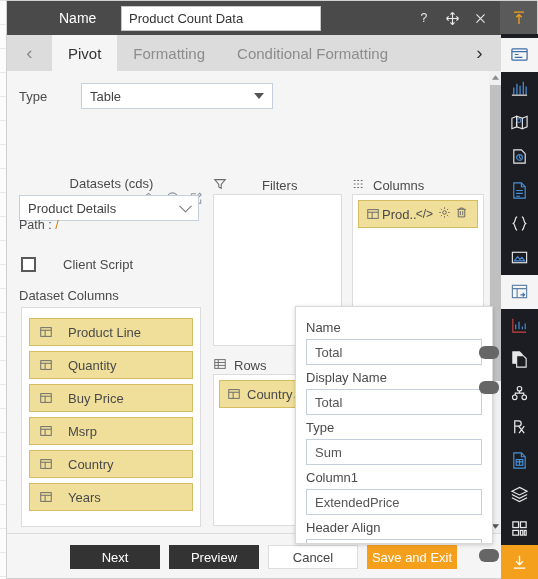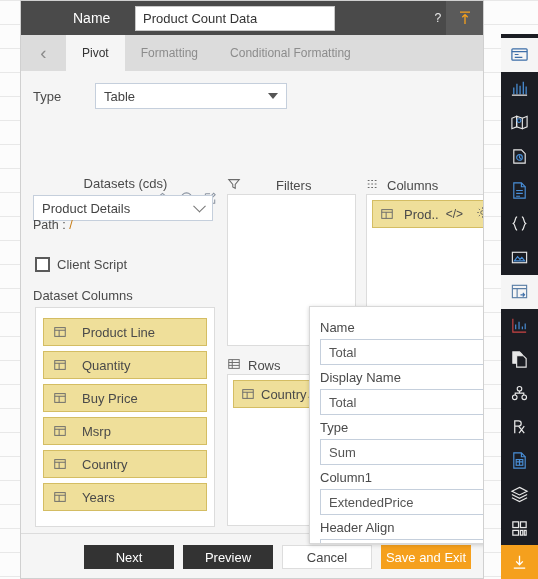--- a/index.html
+++ b/index.html
@@ -12,21 +12,21 @@
     position: relative;
   }
   
   .page-bg {
     position:absolute; left:0; top:0; width:538px; height:579px;
     background:#fcfcfc;
     background-image: linear-gradient(to bottom, #e8e8e8 1px, transparent 1px);
     background-size: 100% 24px;
   }
   .dialog {
-    position:absolute; left:20px; top:0; width:464px; height:579px;
+    position:absolute; left:6px; top:0; width:532px; height:579px;
     background:#701a75;
     border:1px solid #d0d0d0;
     overflow:hidden;
   }
   
   .titlebar {
     position:absolute; left:0; top:0; width:495px; height:34px;
     background:#4a4a4a; display:flex; align-items:center;
   }
   .title-label {
@@ -52,21 +52,21 @@
     position:absolute; left:0; top:34px; width:495px; height:36px;
     background:#dcdcdc; display:flex; align-items:stretch;
   }
   .tab-arrow {
     width:45px; display:flex; align-items:center; justify-content:center;
     color:#8a8a8a; font-size:19px; cursor:pointer; user-select:none;
   }
   .tab-arrow.right { color:#333; background:#dcdcdc; }
   .tab {
     display:flex; align-items:center; justify-content:center;
-    padding:12px 16px; font-size:12px; color:#8c8c8c; cursor:pointer;
+    padding:12px 16px; font-size:15px; color:#8c8c8c; cursor:pointer;
     white-space:nowrap;
   }
   .tab.active { background:#f5f5f5; color:#333; }
   
   .body-area {
     position:absolute; left:0; top:70px; width:495px; height:462px;
     background:#f5f5f5;
   }
   .lbl { font-size:13px; color:#4a4a4a; }
   .row-type { position:absolute; left:12px; top:12px; display:flex; align-items:center; }
@@ -85,21 +85,21 @@
     width:9px;height:9px;border-right:1.6px solid #777;border-bottom:1.6px solid #777;
     transform:translateY(-70%) rotate(45deg);
   }
   
   .ds-head { position:absolute; left:12px; top:105px; display:flex; align-items:center; width:185px;flex-direction:column;}
   .ds-icons { margin-left:auto; display:flex; gap:9px; color:#8a93a0; }
   .ds-icons svg { display:block; }
   .ds-sel { position:absolute; left:12px; top:124px; width:180px; }
   .path { position:absolute; left:12px; top:147px; font-size:12.5px; color:#4a4a4a;}
   .path b { color:#c77b12; font-weight:normal; }
-  .cs { position:absolute; left:14px; top:186px; display:flex; align-items:flex-start; gap:7px;}
+  .cs { position:absolute; left:14px; top:186px; display:flex; align-items:flex-start; gap:27px;}
   .cbox { width:15px;height:15px;border:2px solid #5a5a5a;background:#fff;}
   .dc-title { position:absolute; left:12px; top:217px; font-size:13px; color:#4a4a4a;}
   .dc-box {
     position:absolute; left:14px; top:236px; width:180px; height:220px;
     background:#fff; border:1px solid #dcdcdc; padding:5px 0;
   }
   .chip {
     margin:5px 7px; height:28px; background:#efdf9a; border:1px solid #d4bd63;
     display:flex; align-items:center; gap:15px; padding:0 9px;
     font-size:13px; color:#4a4a4a; cursor:move;
@@ -325,21 +325,21 @@
 
     <div class="zone-head" style="left:345px; top:106px;">
       <span>
         <svg width="14" height="14" viewBox="0 0 16 16" fill="none" stroke="#6b6b6b" stroke-width="1.3">
             <path d="M2 4h2M2 8h2M2 12h2M6 4h2M6 8h2M6 12h2M10 4h2M10 8h2M10 12h2"></path>
           </svg>
       </span>
       <span>Columns</span>
     </div>
     <div class="zone-box" style="left:345px; top:123px; width:132px; height:152px;">
-      <div class="chip" style="margin:5px 5px; gap:10px; padding:0 7px;">
+      <div class="chip" style="margin:5px 5px; gap:2px; padding:0 7px;">
         <span class="chip-icon">
           <svg width="14" height="14" viewBox="0 0 16 16" fill="none" stroke="#6b6b6b" stroke-width="1.1">
               <rect x="2" y="3" width="12" height="10"></rect>
               <path d="M2 6h12M7 6v7"></path>
             </svg>
         </span>
         <span>Prod..</span>
         <span style="font-size:12px;color:#4a4a4a;margin-left:-3px;">&lt;/&gt;</span>
         <span style="margin-left:3px">
           <svg width="13" height="13" viewBox="0 0 16 16" fill="none" stroke="#5c5c5c" stroke-width="1.1">

